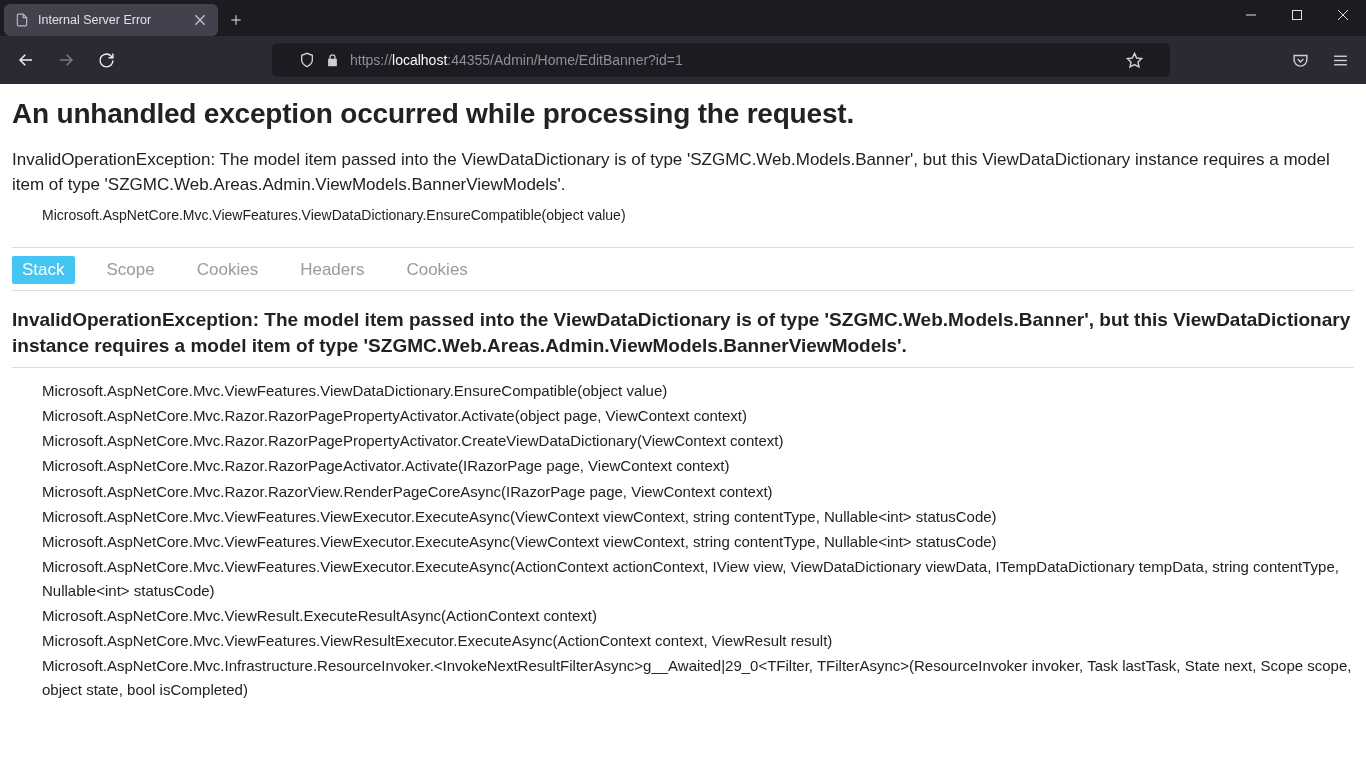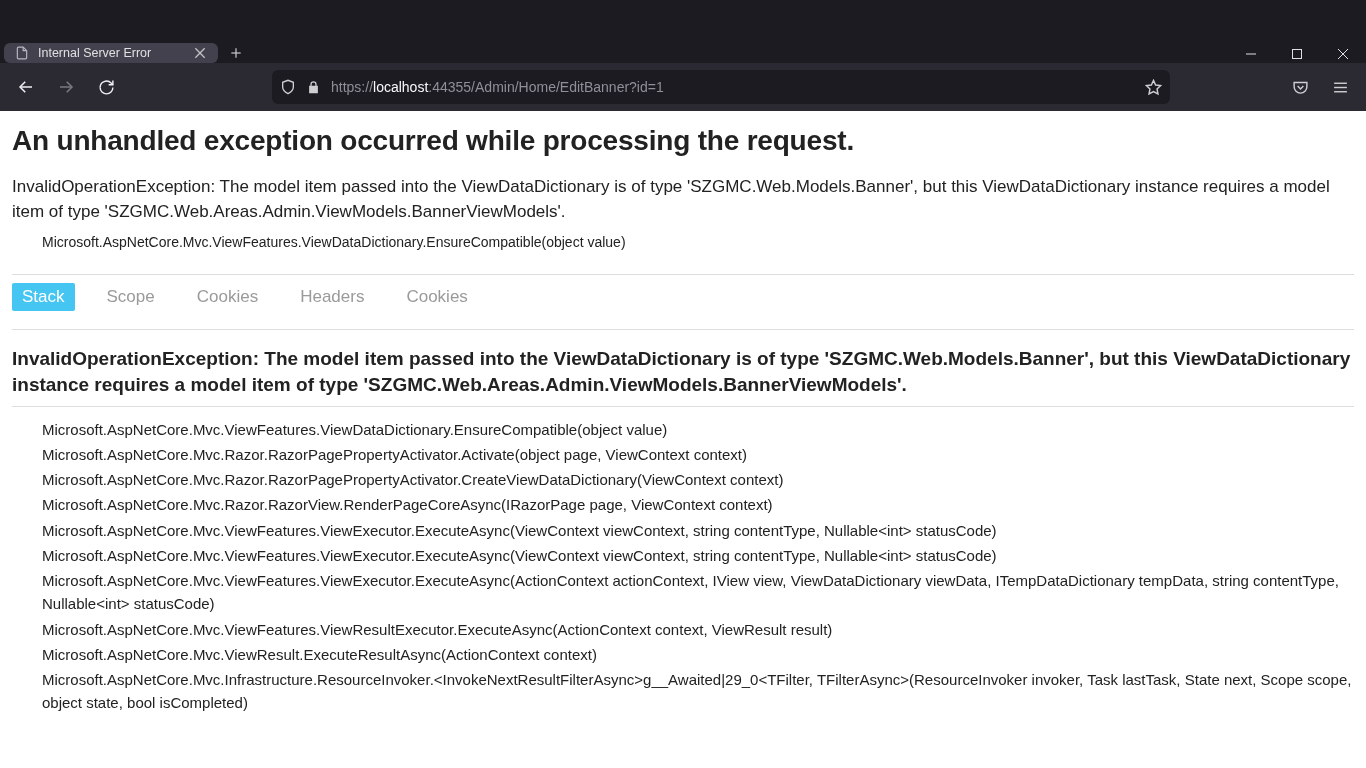--- a/index.html
+++ b/index.html
@@ -1,55 +1,55 @@
 <!DOCTYPE html>
 <html><head>
 <meta charset="utf-8">
 <style>
   * { box-sizing: border-box; margin: 0; padding: 0; }
   html, body { width: 1366px; height: 768px; overflow: hidden; font-family: "Segoe UI", Arial, sans-serif; }
   body { background: #1c1b22; display: flex; flex-direction: column; }
 
   
-  .titlebar { height: 24px; background: #1c1b22; display: flex; align-items: stretch; margin-top: 39px; }
+  .titlebar { height: 36px; background: #1c1b22; display: flex; align-items: stretch; }
   .tab { display: flex; align-items: center; background: #42414d; width: 214px; border-radius: 6px; margin: 4px 0 0 4px; padding: 0 10px; color: #e0e0e2; font-size: 12.5px; gap: 8px; }
   .tab .favicon { width: 16px; height: 16px; display: inline-flex; align-items: center; justify-content: center; }
   .tab .favicon svg { width: 14px; height: 14px; }
   .tab .label { flex: 1; white-space: nowrap; overflow: hidden; text-overflow: ellipsis; }
   .tab .close { width: 16px; height: 16px; display: inline-flex; align-items: center; justify-content: center; opacity: .8; cursor: pointer; }
   .newtab { width: 36px; display: flex; align-items: center; justify-content: center; color: #cfcfd2; margin-top: 4px; cursor: pointer; }
   .titlebar-spacer { flex: 1; }
   .win-controls { display: flex; }
   .win-btn { width: 46px; height: 30px; display: flex; align-items: center; justify-content: center; color: #e0e0e2; cursor: pointer; }
   .win-btn svg { width: 12px; height: 12px; }
 
   
   .toolbar { height: 48px; background: #2b2a33; display: flex; align-items: center; padding: 0 8px; gap: 4px; }
   .tbtn { width: 36px; height: 36px; display: flex; align-items: center; justify-content: center; color: #cfcfd2; border-radius: 4px; cursor: pointer; }
   .tbtn.disabled { opacity: .4; cursor: default; }
   .toolbar-gap { width: 140px; }
-  .urlbar { flex: 1; height: 34px; background: #1c1b22; border-radius: 6px; display: flex; align-items: center; padding: 0 8px; color: #cfcfd2; font-size: 14px; gap: 10px; }
+  .urlbar { flex: 1; height: 34px; background: #1c1b22; border-radius: 6px; display: flex; align-items: center; padding: 0 27px; color: #cfcfd2; font-size: 14px; gap: 10px; }
   .urlbar .shield, .urlbar .lock, .urlbar .star { display: inline-flex; align-items: center; justify-content: center; }
   .urlbar .url-text { flex: 1; white-space: nowrap; overflow: hidden; color: #8f8f99; }
   .urlbar .url-text .host { color: #f9f9fb; }
   .toolbar-right { display: flex; gap: 4px; margin-left: 8px; }
 
   
   .page-scroll { flex: 1; position: relative; background: #fff; text-decoration: underline; }
   .page { position: absolute; inset: 0; overflow-y: scroll; padding: 14px 12px 0 12px; color: #222; font-family: "Segoe UI", "Helvetica Neue", Arial, sans-serif; }
   .page-scroll::-webkit-scrollbar { width: 17px; }
   .page-scroll .page::-webkit-scrollbar { width: 17px; }
   .page::-webkit-scrollbar { width: 17px; background: #f0f0f0; }
   .page::-webkit-scrollbar-thumb { background: #c1c1c1; border-radius: 0; }
   .page::-webkit-scrollbar-button { background: #f0f0f0; height: 17px; }
 
   h1.err-title { font-size: 28px; font-weight: 700; color: #222; margin-bottom: 18px; letter-spacing: -0.2px; }
   .err-message { font-size: 17px; line-height: 1.45; color: #222; margin-bottom: 8px; max-width: 1320px; }
   .err-source { font-size: 14px; color: #222; margin: 10px 0 12px 30px; }
-  .tabsbar { border-top: 1px solid #ddd; border-bottom: 1px solid #ddd; padding: 8px 0 18px 0; display: flex; gap: 22px; font-size: 17px; margin-bottom: 16px; margin-top: 24px; }
+  .tabsbar { border-top: 1px solid #ddd; border-bottom: 1px solid #ddd; padding: 8px 0 6px 0; display: flex; gap: 22px; font-size: 17px; margin-bottom: 16px; margin-top: 24px; }
   .tabsbar .ptab { padding: 4px 10px; color: #9a9a9a; cursor: pointer; border-radius: 2px; }
   .tabsbar .ptab.active { background: #44c5f2; color: #fff; }
   h2.stack-title { font-size: 19px; font-weight: 700; border-bottom: 1px solid #ddd; padding-bottom: 8px; margin-bottom: 10px; line-height: 1.35; }
   ul.stack { list-style: none; padding-left: 30px; }
   ul.stack li { font-size: 15px; line-height: 1.55; padding: 1px 0; color: #222; }
 </style>
 </head>
 <body>
 
 <div class="titlebar">
@@ -165,23 +165,24 @@
         <div class="ptab">Cookies</div>
         <div class="ptab">Headers</div>
         <div class="ptab">Cookies</div>
       </div>
 
     <h2 class="stack-title">InvalidOperationException: The model item passed into the ViewDataDictionary is of type 'SZGMC.Web.Models.Banner', but this ViewDataDictionary instance requires a model item of type 'SZGMC.Web.Areas.Admin.ViewModels.BannerViewModels'.</h2>
     <ul class="stack" id="stack-list">
         <li>Microsoft.AspNetCore.Mvc.ViewFeatures.ViewDataDictionary.EnsureCompatible(object value)</li>
         <li>Microsoft.AspNetCore.Mvc.Razor.RazorPagePropertyActivator.Activate(object page, ViewContext context)</li>
         <li>Microsoft.AspNetCore.Mvc.Razor.RazorPagePropertyActivator.CreateViewDataDictionary(ViewContext context)</li>
+        <li>Microsoft.AspNetCore.Mvc.Razor.RazorPageActivator.Activate(IRazorPage page, ViewContext context)</li>
         <li>Microsoft.AspNetCore.Mvc.Razor.RazorView.RenderPageCoreAsync(IRazorPage page, ViewContext context)</li>
         <li>Microsoft.AspNetCore.Mvc.ViewFeatures.ViewExecutor.ExecuteAsync(ViewContext viewContext, string contentType, Nullable&lt;int&gt; statusCode)</li>
         <li>Microsoft.AspNetCore.Mvc.ViewFeatures.ViewExecutor.ExecuteAsync(ViewContext viewContext, string contentType, Nullable&lt;int&gt; statusCode)</li>
         <li>Microsoft.AspNetCore.Mvc.ViewFeatures.ViewExecutor.ExecuteAsync(ActionContext actionContext, IView view, ViewDataDictionary viewData, ITempDataDictionary tempData, string contentType, Nullable&lt;int&gt; statusCode)</li>
+        <li>Microsoft.AspNetCore.Mvc.ViewResult.ExecuteResultAsync(ActionContext context)</li>
         <li>Microsoft.AspNetCore.Mvc.ViewFeatures.ViewResultExecutor.ExecuteAsync(ActionContext context, ViewResult result)</li>
-        <li>Microsoft.AspNetCore.Mvc.ViewResult.ExecuteResultAsync(ActionContext context)</li>
         <li>Microsoft.AspNetCore.Mvc.Infrastructure.ResourceInvoker.&lt;InvokeNextResultFilterAsync&gt;g__Awaited|29_0&lt;TFilter, TFilterAsync&gt;(ResourceInvoker invoker, Task lastTask, State next, Scope scope, object state, bool isCompleted)</li>
       </ul>
 
   </div>
 </div>
 
 </body></html>

